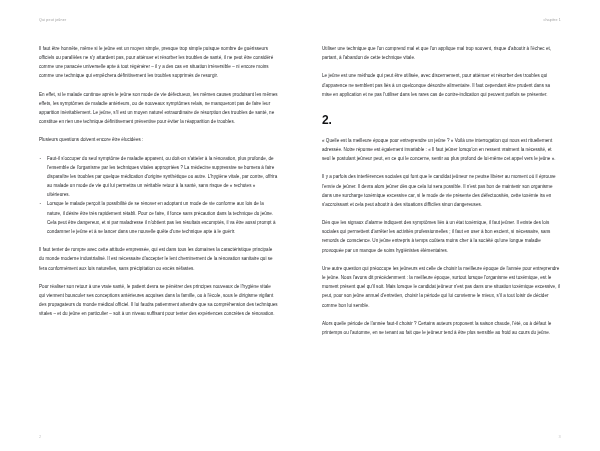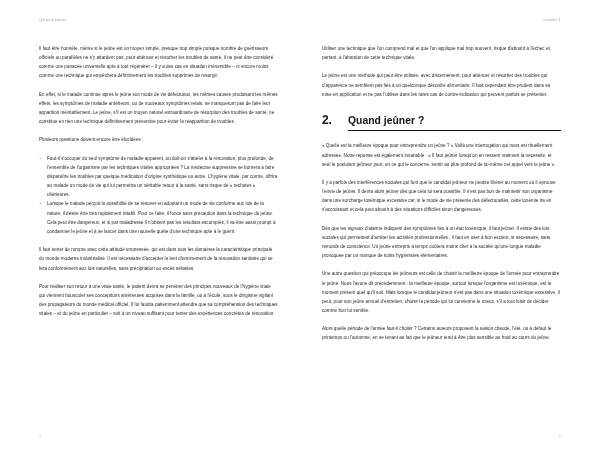--- a/index.html
+++ b/index.html
@@ -176,24 +176,20 @@
     <div class="running-head right">chapitre 1</div>
 
     <div class="col">
 
       <p class="para">Utiliser une technique que l'on comprend mal et que l'on applique mal trop souvent, risque d'aboutir à l'échec et, partant, à l'abandon de cette technique vitale.</p>
 
       <p class="para">Le jeûne est une méthode qui peut être utilisée, avec discernement, pour atténuer et résorber des troubles qui d'apparence ne semblent pas liés à un quelconque désordre alimentaire. Il faut cependant être prudent dans sa mise en application et ne pas l'utiliser dans les rares cas de contre-indication qui peuvent parfois se présenter.</p>
 
       <div class="section-head">
         <div class="section-number">2.</div>
-        <div class="section-title-wrap">
-          <div class="section-title">Quand jeûner ?</div>
-          <div class="section-rule"></div>
-        </div>
       </div>
 
       <div class="after-head">
         <p class="para">« Quelle est la meilleure époque pour entreprendre un jeûne ? » Voilà une interrogation qui nous est rituellement adressée. Notre réponse est également invariable : « Il faut jeûner lorsqu'on en ressent vraiment la nécessité, et seul le postulant jeûneur peut, en ce qui le concerne, sentir au plus profond de lui-même cet appel vers le jeûne ».</p>
 
         <p class="para">Il y a parfois des interférences sociales qui font que le candidat jeûneur ne peutse libérer au moment où il éprouve l'envie de jeûner. Il devra alors jeûner dès que cela lui sera possible. Il n'est pas bon de maintenir son organisme dans une surcharge toxémique excessive car, si le mode de vie présente des défectuosités, cette toxémie ira en s'accroissant et cela peut aboutir à des situations difficiles sinon dangereuses.</p>
 
         <p class="para">Dès que les signaux d'alarme indiquent des symptômes liés à un état toxémique, il faut jeûner. Il existe des lois sociales qui permettent d'arrêter les activités professionnelles ; il faut en user à bon escient, si nécessaire, sans remords de conscience. Un jeûne entrepris à temps coûtera moins cher à la société qu'une longue maladie provoquée par un manque de soins hygiénistes élémentaires.</p>
 
         <p class="para">Une autre question qui préoccupe les jeûneurs est celle de choisir la meilleure époque de l'année pour entreprendre le jeûne. Nous l'avons dit précédemment : la meilleure époque, surtout lorsque l'organisme est toxémique, est le moment présent quel qu'il soit. Mais lorsque le candidat jeûneur n'est pas dans une situation toxémique excessive, il peut, pour son jeûne annuel d'entretien, choisir la période qui lui convienne le mieux, s'il a tout loisir de décider comme bon lui semble.</p>

